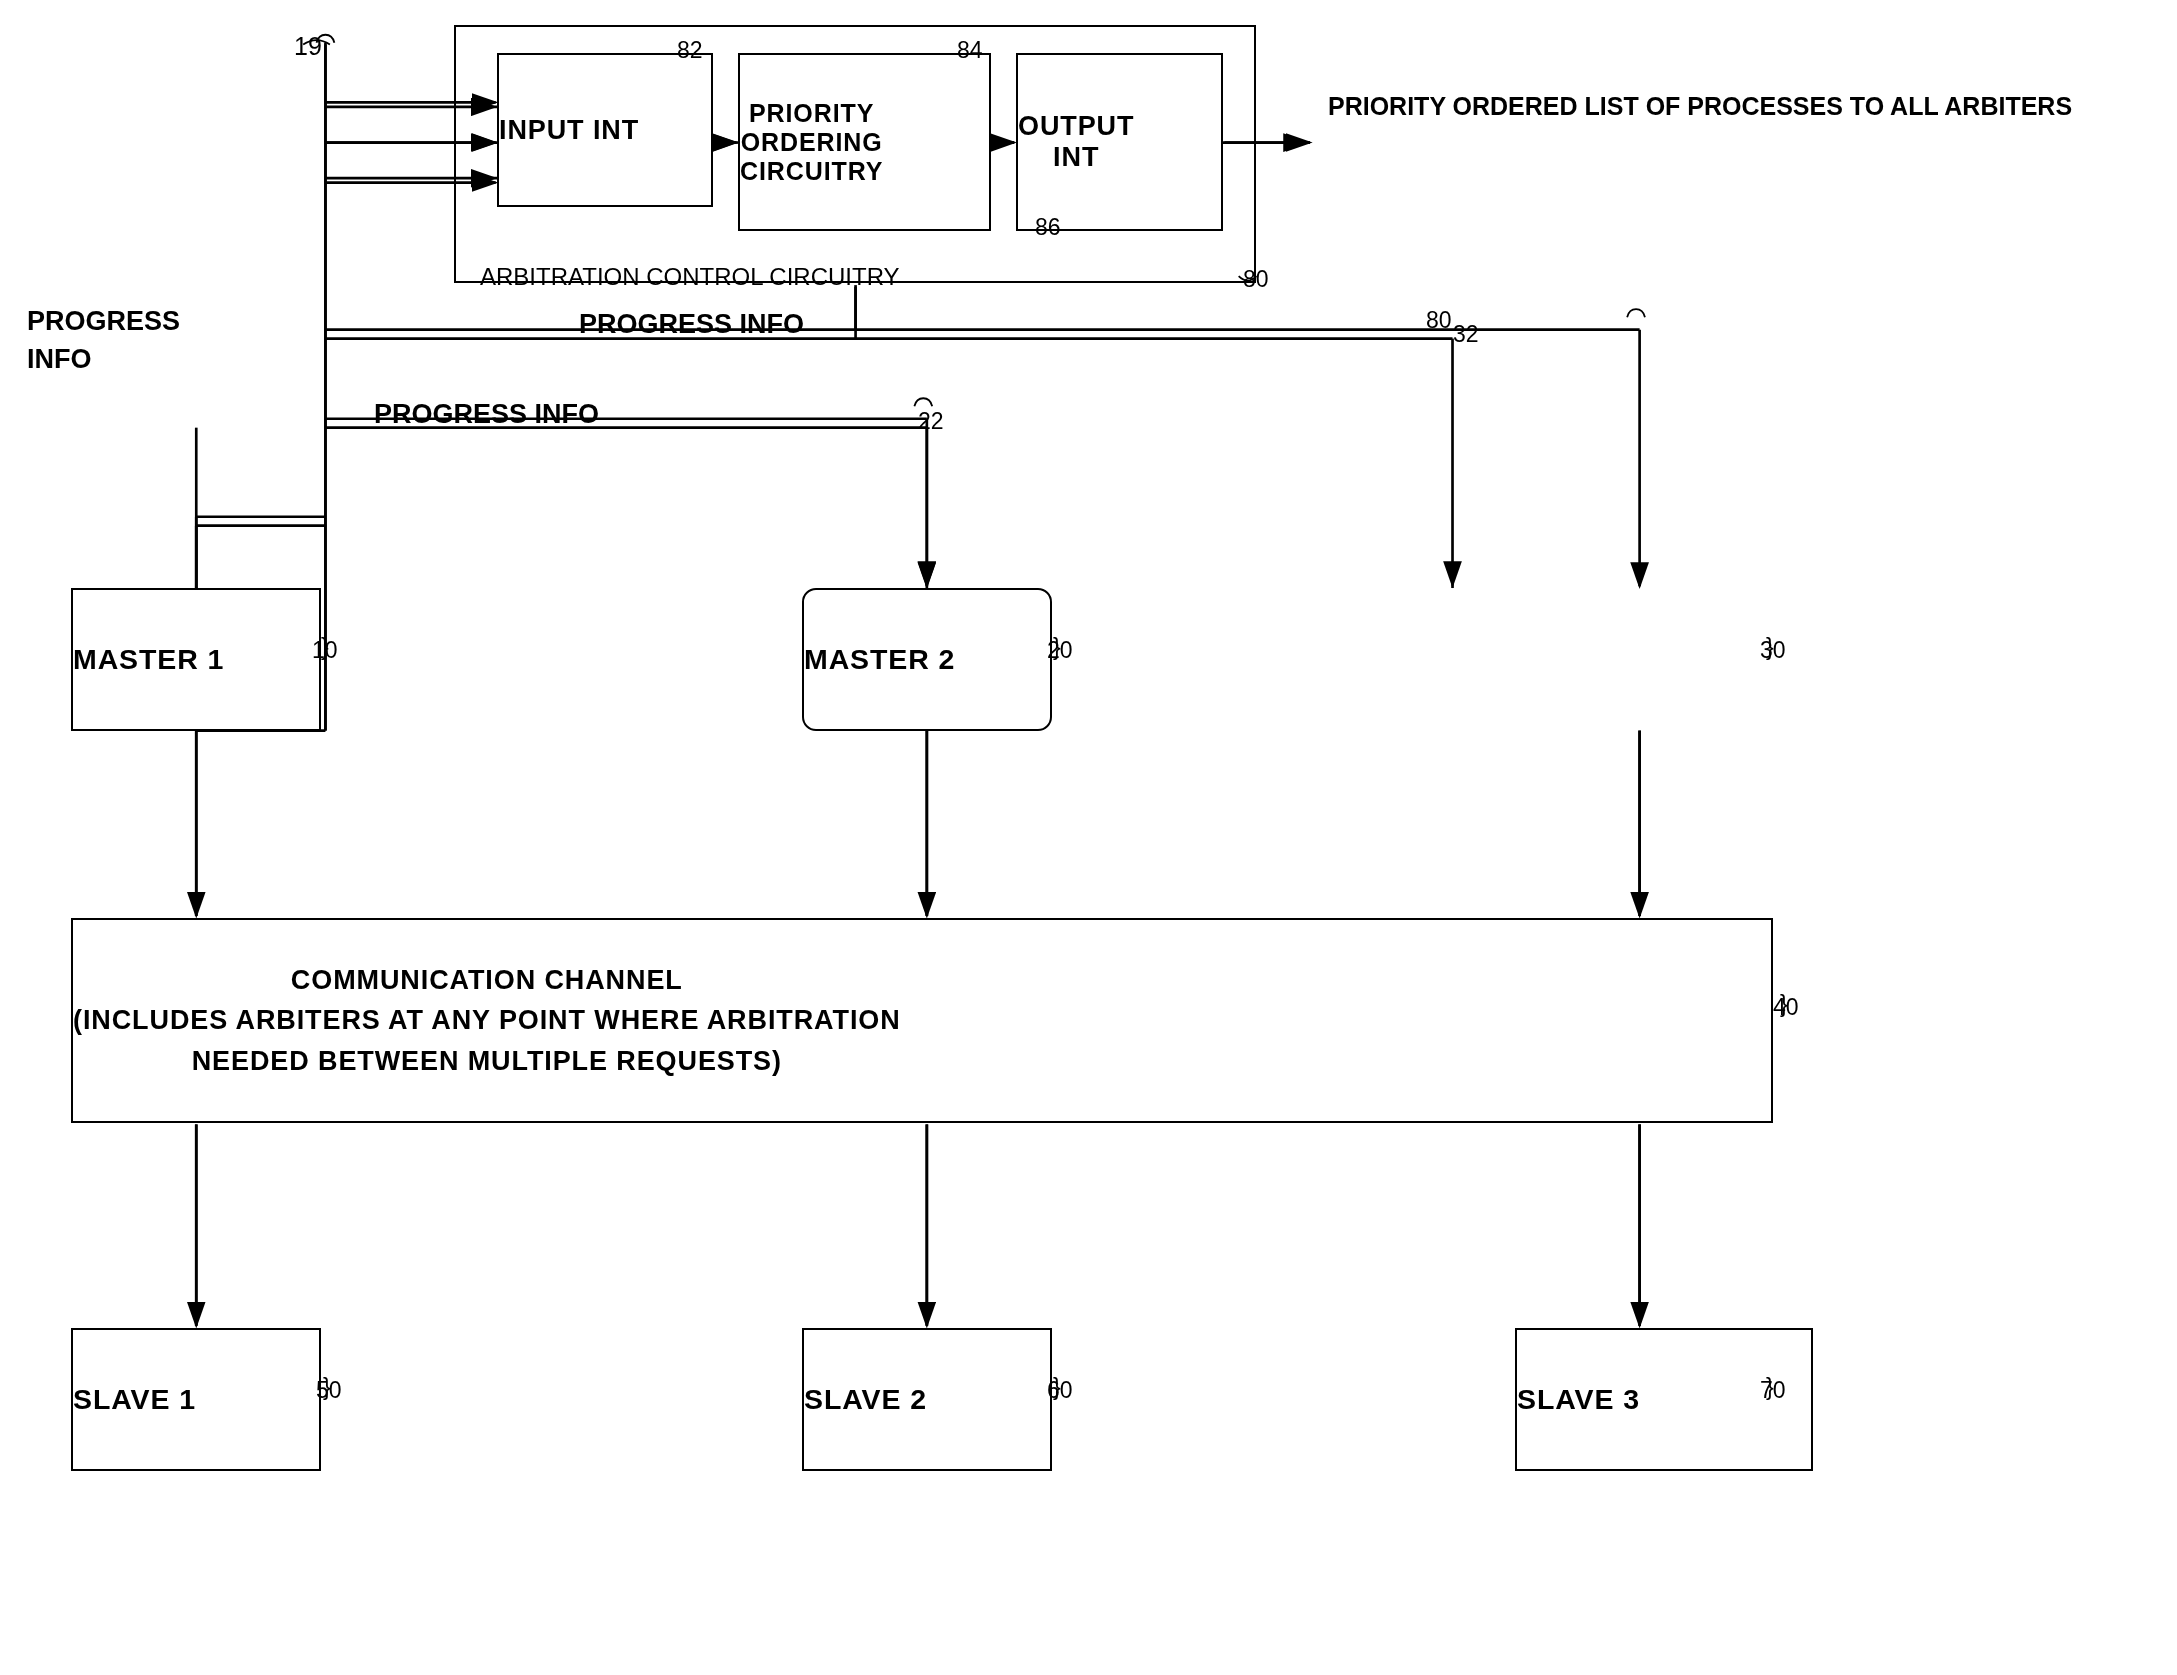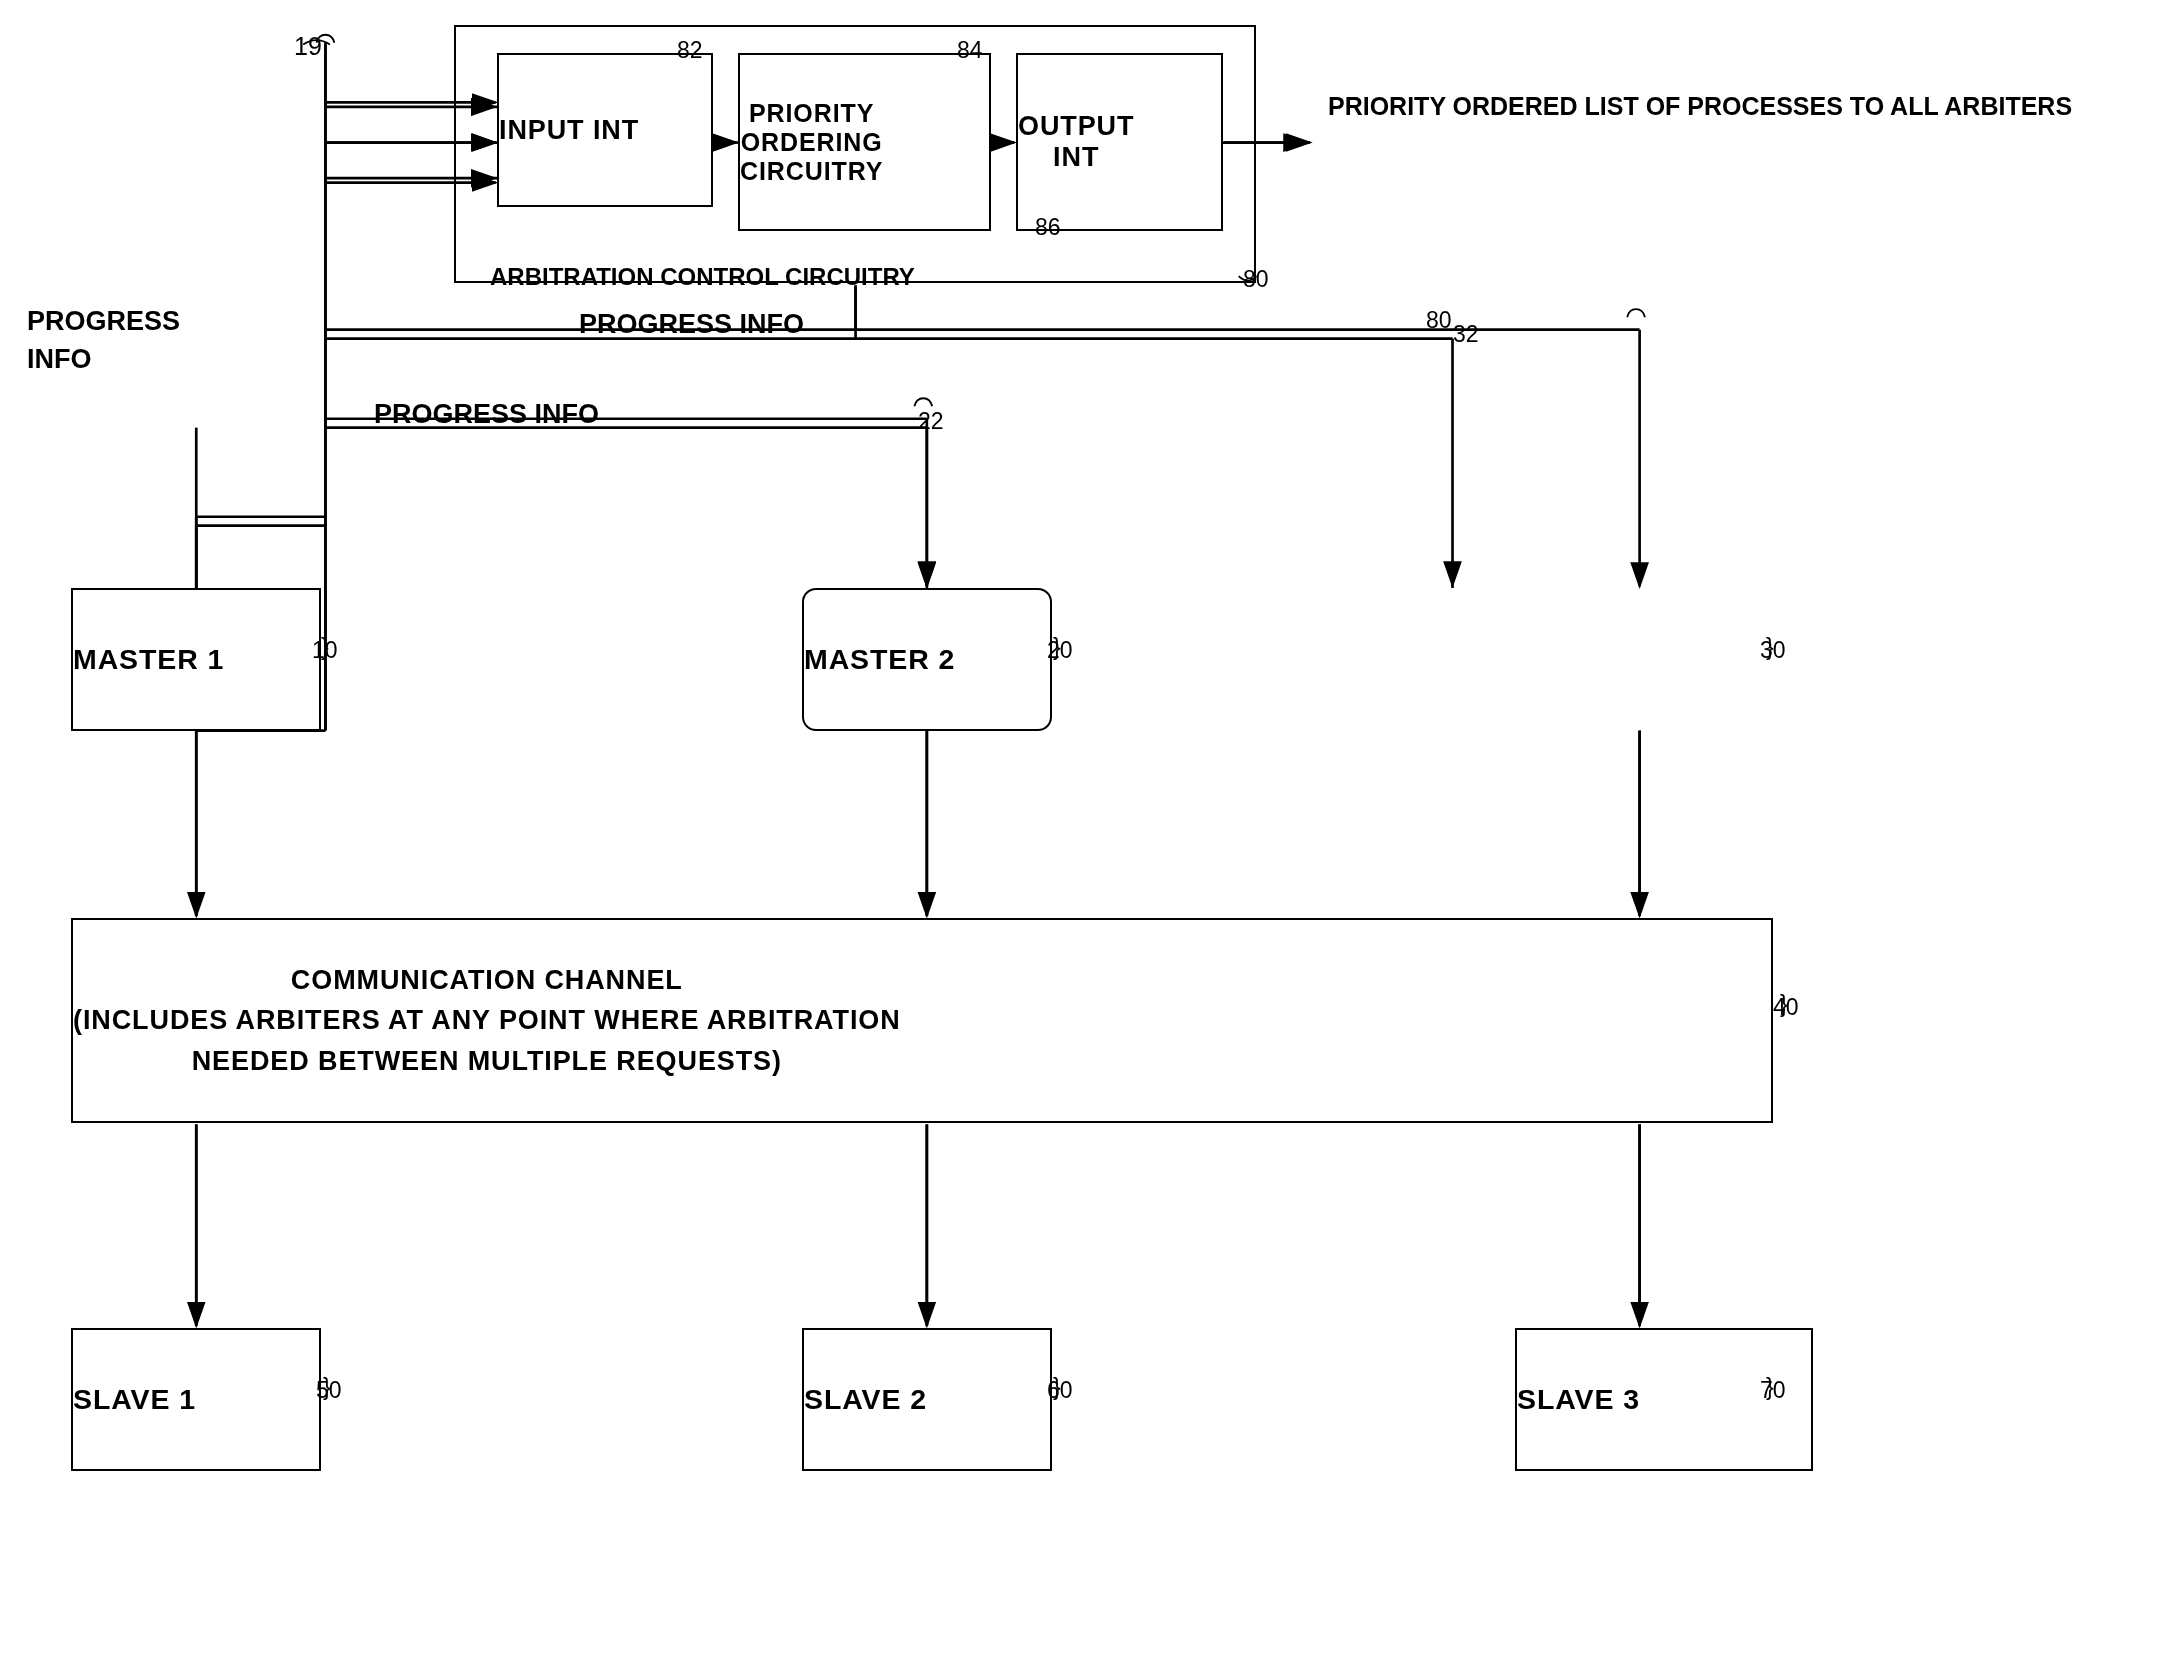--- a/index.html
+++ b/index.html
@@ -120,21 +120,21 @@
     <line x1="960" y1="322" x2="960" y2="380" stroke="#000" stroke-width="3"></line>
 
     <path d="M 340 50 Q 355 40 370 50" stroke="#000" stroke-width="2" fill="none"></path>
 
     <path d="M 1390 310 Q 1400 320 1410 310" stroke="#000" stroke-width="2" fill="none"></path>
 
   </svg>
 
   <div id="arb-outer" style="left:454px; top:25px; width:802px; height:258px;">
   </div>
-  <div style="position:absolute; left:490px; top:263px; font-size:24px; font-weight:bold; color:#000;">
+  <div style="position:absolute; left:480px; top:263px; font-size:24px; font-weight:normal; color:#000;">
     <span>ARBITRATION CONTROL CIRCUITRY</span>
   </div>
 
   <div class="ref-label" style="left:1243px; top:266px;">
     <span>80</span>
   </div>
 
   <div class="box" style="left:497px; top:53px; width:216px; height:154px; font-size:27px;">
     <span>INPUT INT</span>
   </div>

